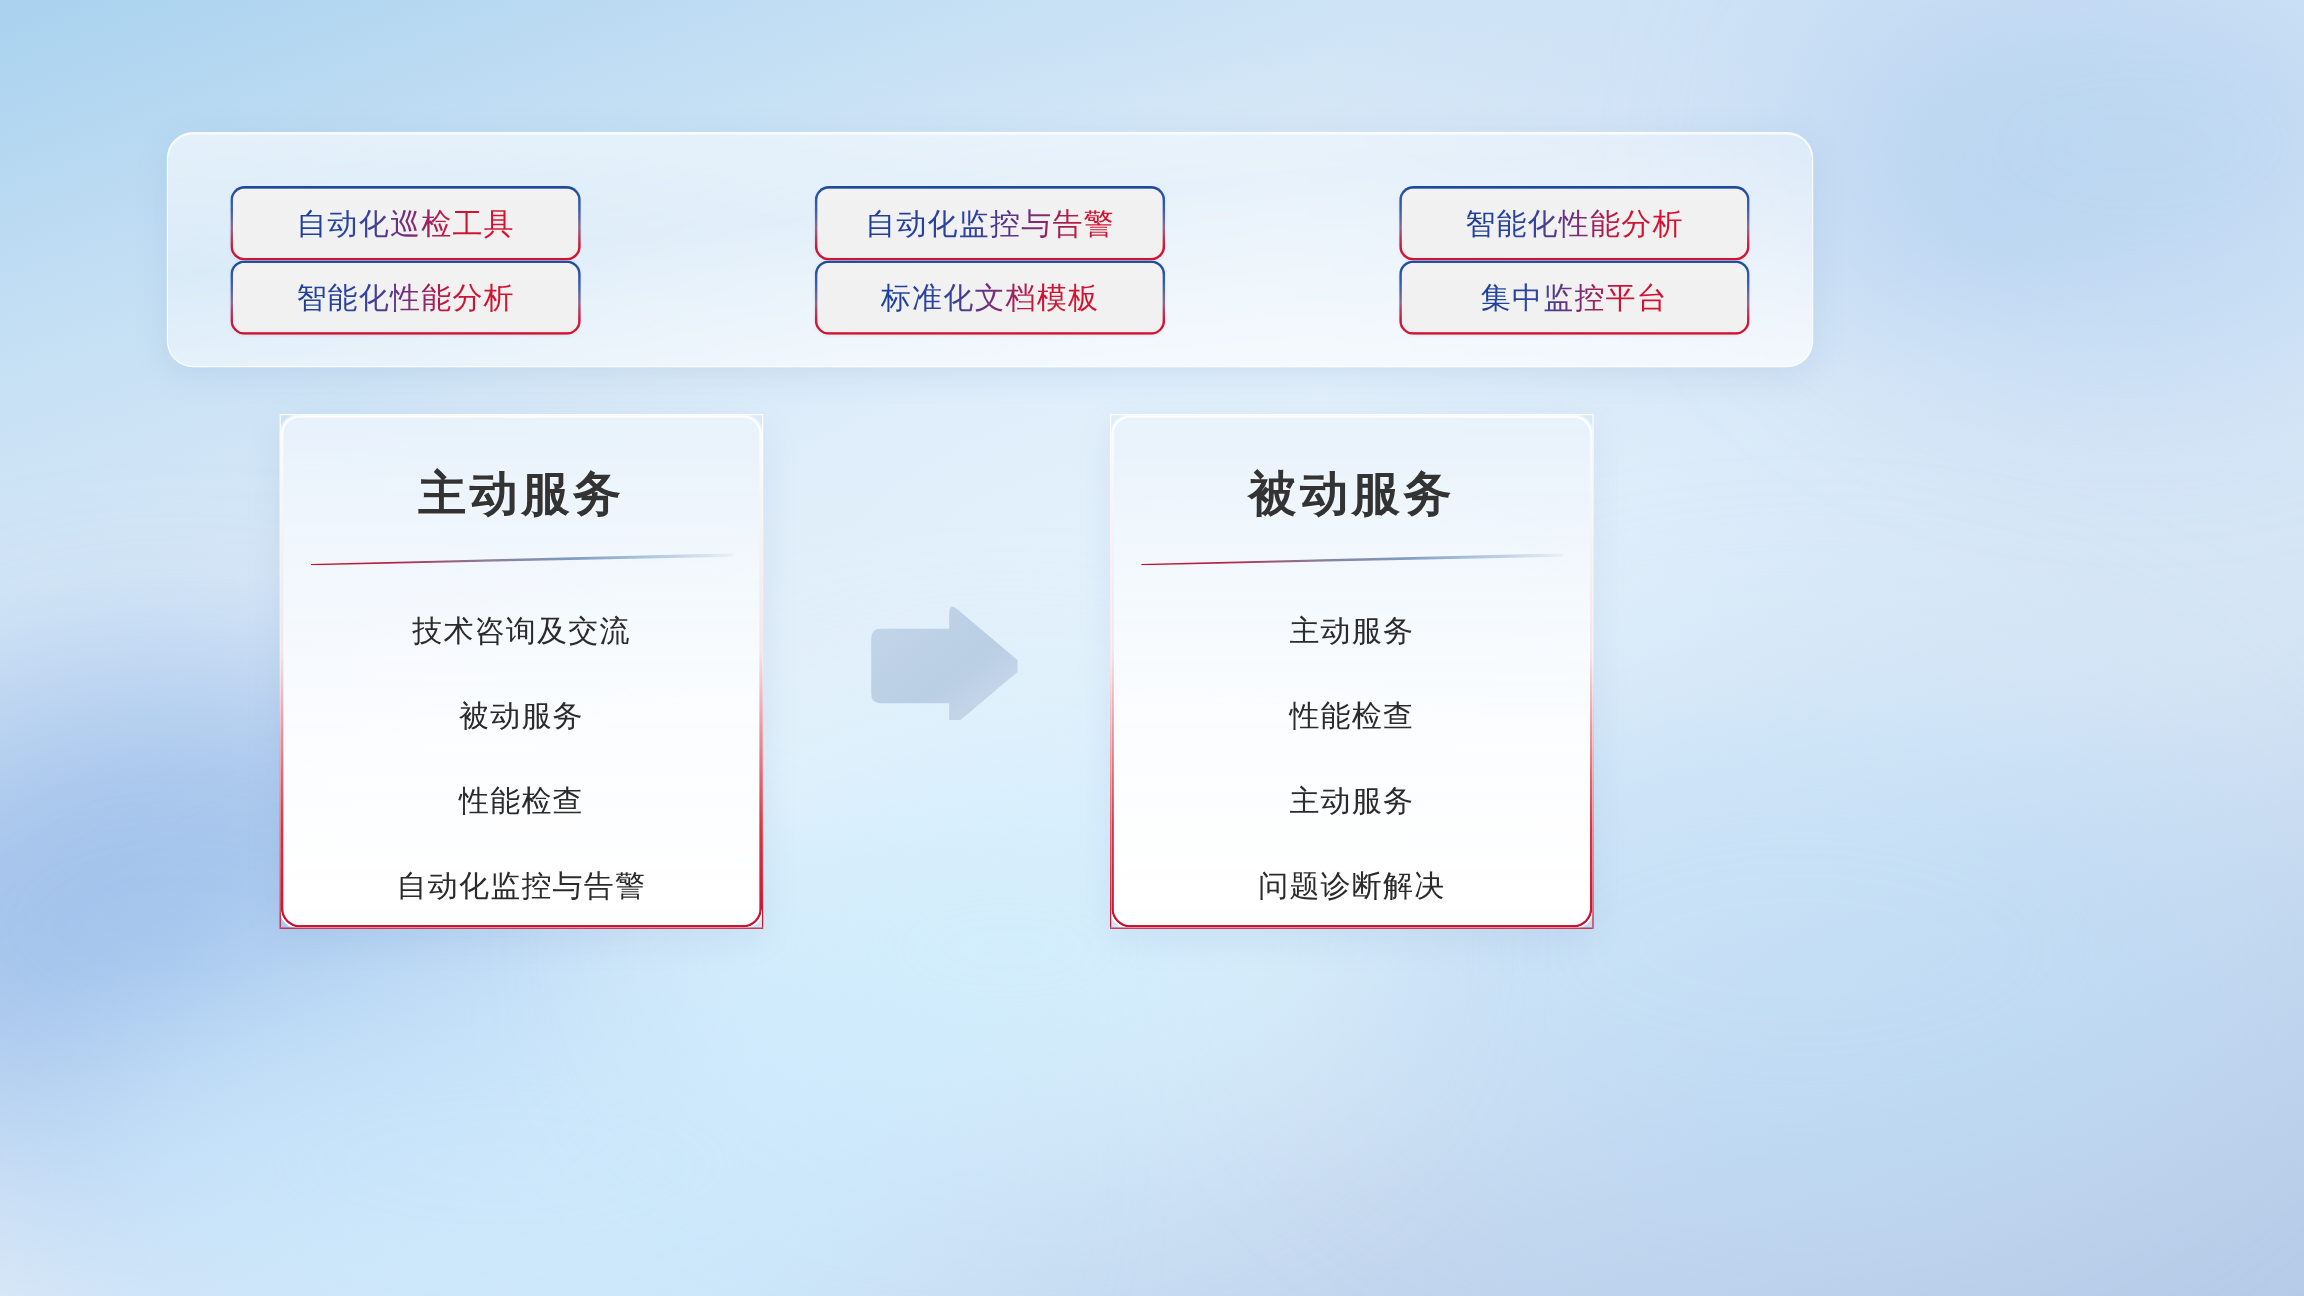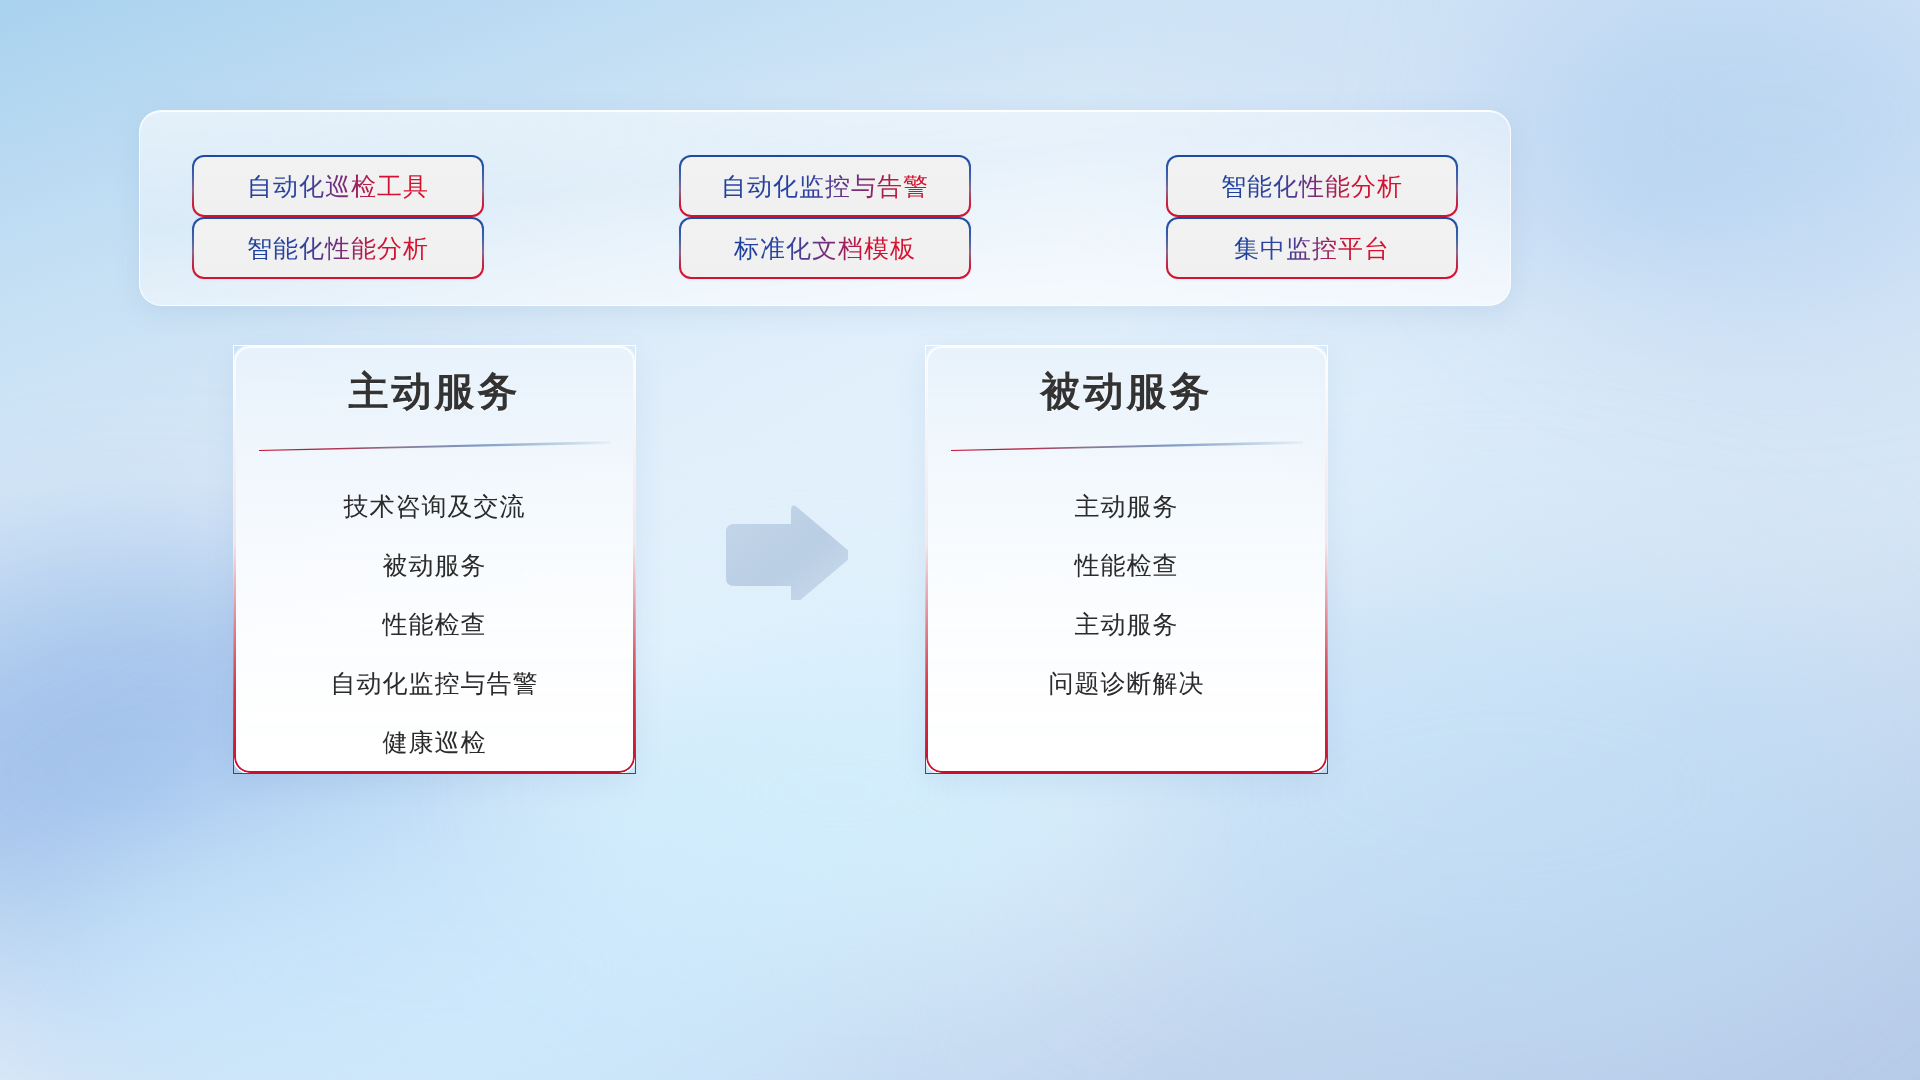--- a/index.html
+++ b/index.html
@@ -61,41 +61,41 @@
     border-radius:16px;
     background:linear-gradient(180deg, rgba(232,242,251,0.92) 0%, rgba(243,248,253,0.95) 30%, rgba(252,253,255,0.98) 62%, #ffffff 100%);
     border:1px solid transparent;
     border-image:linear-gradient(180deg, rgba(255,255,255,0.95) 0%, rgba(244,220,224,0.6) 48%, rgba(216,60,72,0.85) 82%, #c8102e 100%) 1;
     box-shadow:0 8px 28px rgba(110,150,195,0.14);
     overflow:hidden;
   }
   .card-inner{
     position:absolute; inset:0;
     border-radius:25px;
-    padding:18px 30px 26px;
+    padding:38px 30px 26px;
     display:flex; flex-direction:column; align-items:center;
   }
   .card-frame{
     position:absolute; inset:0; border-radius:16px; pointer-events:none;
     background:linear-gradient(180deg, rgba(255,255,255,0.9) 0%, rgba(236,214,219,0.55) 46%, rgba(206,35,52,0.9) 80%, #c8102e 100%);
     -webkit-mask:linear-gradient(#000 0 0) content-box, linear-gradient(#000 0 0);
     -webkit-mask-composite:xor; mask-composite:exclude;
     padding:2px;
   }
   .card-left{ left:233px; }
   .card-right{ left:925px; }
   .card-title{
     font-size:40px; font-weight:700; color:#333333; letter-spacing:3px;
     text-shadow:0 1px 1px rgba(255,255,255,0.8);
   }
   .card-rule{
     margin-top:22px; width:352px; height:10px; position:relative;
   }
   .card-rule svg{ display:block; width:352px; height:10px; }
-  .card-list{ margin-top:26px; width:100%; display:flex; flex-direction:column; gap:0; }
+  .card-list{ margin-top:26px; width:100%; display:flex; flex-direction:column; gap:12px; }
   .card-item{
     font-size:25px; color:#2b2b2b; text-align:center; letter-spacing:1px;
     line-height:59px; white-space:nowrap;
   }
 
   
   .arrow{ position:absolute; left:718px; top:503px; width:130px; height:97px; }
   .arrow svg{ display:block; }
 </style>
 </head>

